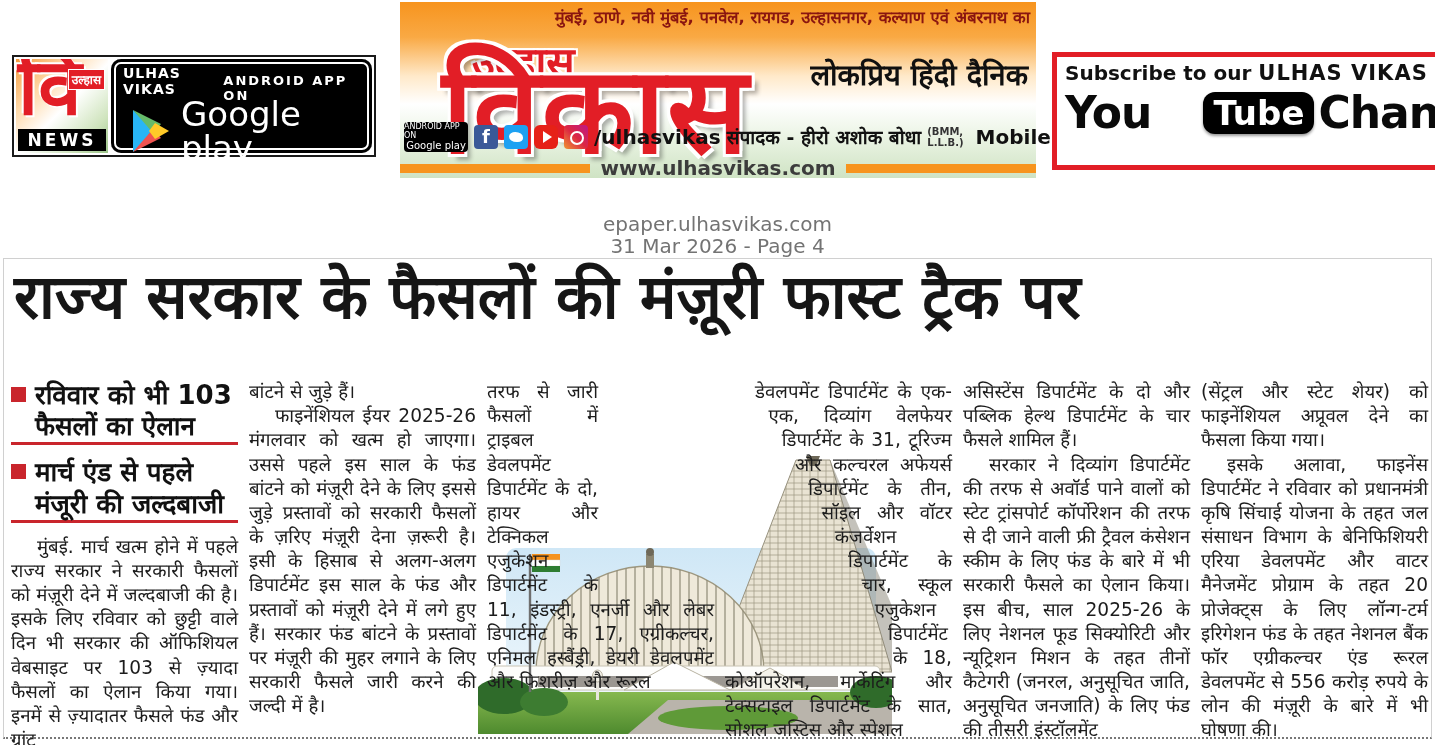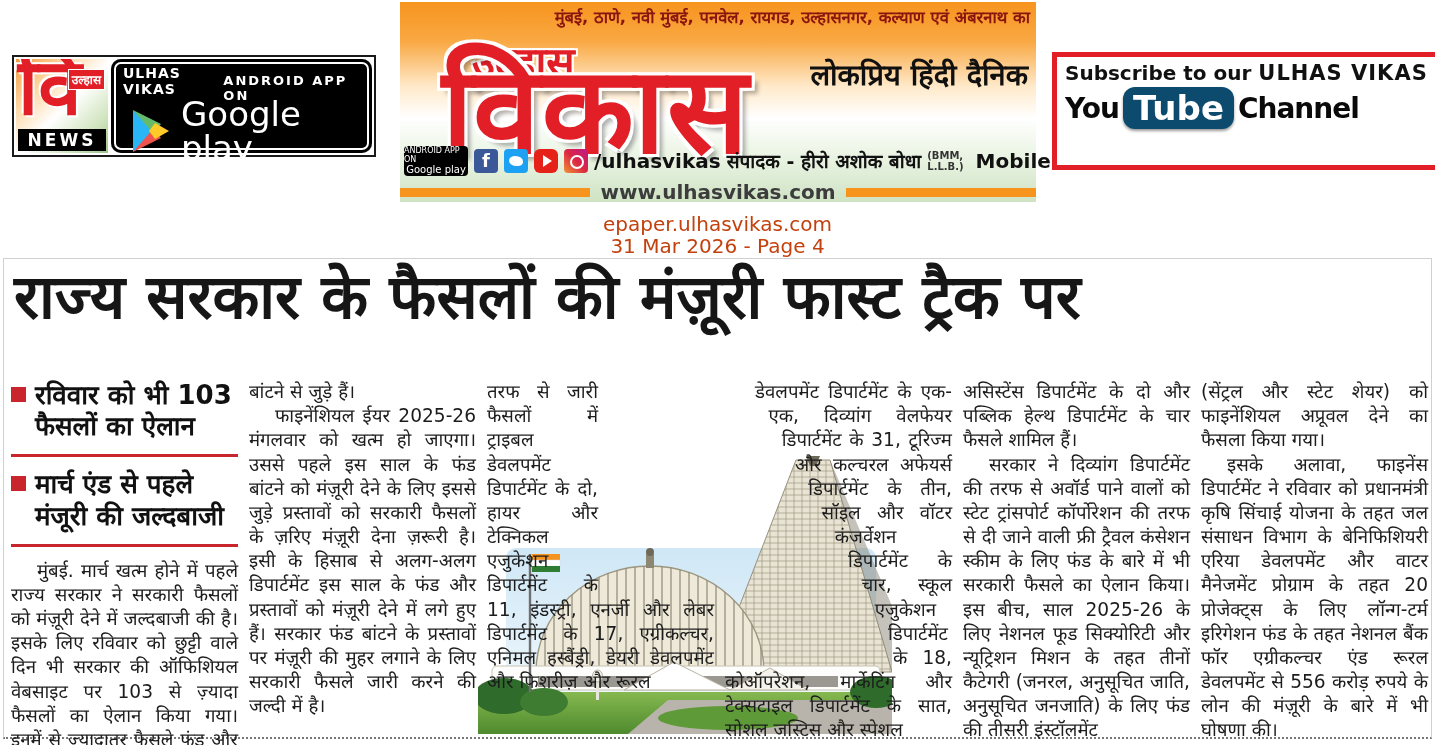--- a/index.html
+++ b/index.html
@@ -21,21 +21,21 @@
     box-shadow:inset 0 0 0 3px #000, inset 0 0 0 5px #fff; color:#fff; padding:6px 10px 4px 12px; }
   .pb-top { display:flex; justify-content:space-between; align-items:flex-start; }
   .pb-appname { font-size:14px; font-weight:bold; letter-spacing:1px; }
   .pb-androidline { font-size:13px; letter-spacing:2px; font-weight:bold; margin-top:8px; margin-right:4px; }
   .pb-mid { display:flex; align-items:center; gap:10px; margin-top:-6px; }
   .gp-tri { width:40px; height:44px; flex:none; margin-left:8px; }
   .pb-google { font-size:34px; font-weight:normal; letter-spacing:0; line-height:1; }
   .pb-install { font-size:18px; font-weight:bold; margin-left:78px; margin-top:-4px; }
 
   
-  .masthead { position:absolute; left:400px; top:2px; width:636px; height:200px;
+  .masthead { position:absolute; left:400px; top:2px; width:636px; height:176px;
     background:linear-gradient(180deg,#f7941e 0%,#f9a944 20%,#ffe9c9 42%,#ffffff 58%,#e9f3e2 78%,#cfe3c4 100%); }
   .coverage { position:absolute; top:3px; left:120px; right:6px; text-align:right;
     color:#8a1510; font-size:16.5px; font-weight:bold; }
   .tagline { position:absolute; top:26px; right:8px; color:#101010; font-size:29px; font-weight:bold;margin-top:26px; }
   .logo-ulhas { position:absolute; left:72px; top:30px; font-size:42px; font-weight:900; color:#e21e26;
     text-shadow:2px 2px 0 #fff,-2px -2px 0 #fff,2px -2px 0 #fff,-2px 2px 0 #fff; }
   .logo-vikas { position:absolute; left:42px; top:40px; font-size:120px; font-weight:900; color:#e21e26;
     line-height:1.05; letter-spacing:2px;
     text-shadow:3px 3px 0 #fff,-3px -3px 0 #fff,3px -3px 0 #fff,-3px 3px 0 #fff,6px 6px 4px rgba(0,0,0,.3);margin-top:6px; }
   .info-row { position:absolute; left:4px; right:6px; bottom:24px; height:34px; display:flex; align-items:center; gap:6px; }
@@ -61,42 +61,42 @@
   .site-row { position:absolute; left:0; right:0; bottom:0; height:20px; display:flex; align-items:center; gap:10px; }
   .site-bar { flex:1; height:9px; background:#f7941e; }
   .site-text { font-size:20px; font-weight:bold; color:#3c3c3c; }
 
   
   .right-banner { position:absolute; left:1052px; top:52px; width:376px; height:150px; display:flex; gap:2px; }
   .yt-box { border:5px solid #e21e26; background:#fff; padding:4px 8px 2px; height:118px; flex:1; }
   .yt-line1 { font-size:20px; font-weight:bold; color:#111; white-space:nowrap; }
   .yt-line1 .yt-brand { font-size:21px; font-weight:900; letter-spacing:1px; }
   .yt-line2 { display:flex; align-items:center; gap:4px; margin-top:2px; }
-  .yt-you, .yt-channel { font-size:28px; font-weight:900; color:#0a0a0a; letter-spacing:-1px; }
-  .yt-tube { background:#0c4a6e; color:#fff; font-size:34px; font-weight:900; border-radius:12px;
-    padding:4px 10px; line-height:1; box-shadow:0 2px 3px rgba(0,0,0,.4); }
-
-  
-  .epaper-line1, .epaper-line2 { position:absolute; left:0; width:1435px; text-align:center; color:#c2410c; font-size:20px; }
+  .yt-you, .yt-channel { font-size:44px; font-weight:900; color:#0a0a0a; letter-spacing:-1px; }
+  .yt-tube { background:#000000; color:#fff; font-size:34px; font-weight:900; border-radius:12px;
+    padding:4px 10px; line-height:1; box-shadow:0 2px 3px rgba(0,0,0,.4);margin-left:48px; }
+
+  
+  .epaper-line1, .epaper-line2 { position:absolute; left:0; width:1435px; text-align:center; color:#737373; font-size:20px; }
   .epaper-line1 { top:212px; }
   .epaper-line2 { top:234px; }
 
   
   .article-box { position:absolute; left:3px; top:258px; width:1429px; height:481px;
     border:1px solid #d0d0d0; border-bottom:2px dotted #777; background:#fff; }
   .headline { margin:4px 10px 4px; font-size:61px; font-weight:900; color:#161616;
     line-height:1.1; white-space:nowrap; letter-spacing:0px; }
   .col { position:absolute; top:121px; width:227px; font-size:18.6px; line-height:1.3;
     text-align:justify; color:#1c1c1c; }
   .c1 { left:7px; } .c2 { left:245px; } .c3 { left:483px; } .c4 { left:721px; }
   .c5 { left:959px; } .c6 { left:1197px; }
   .col p { margin:0; }
   .p-ind { text-indent:26px; }
   .hl-item { display:flex; gap:9px; font-size:26px; font-weight:bold; color:#111; line-height:1.2;
-    text-align:left; padding-bottom:12px; border-bottom:3px solid #c9252c; margin-bottom:12px; }
+    text-align:left; padding-bottom:0; border-bottom:3px solid #c9252c; margin-bottom:12px; }
   .hl-square { width:15px; height:15px; background:#c9252c; flex:none; margin-top:7px; }
   .wrap-right { float:right; width:116px; height:72px; margin-top:143px; }
   .wrap-left { float:left; width:168px; height:178px; margin-top:97px;
     shape-outside:polygon(0 0, 10% 0, 100% 100%, 0 100%);
     clip-path:polygon(0 0, 10% 0, 100% 100%, 0 100%); }
   .photo { position:absolute; left:474px; top:197px; width:414px; height:278px; }
 </style>
 </head>
 <body>
 

